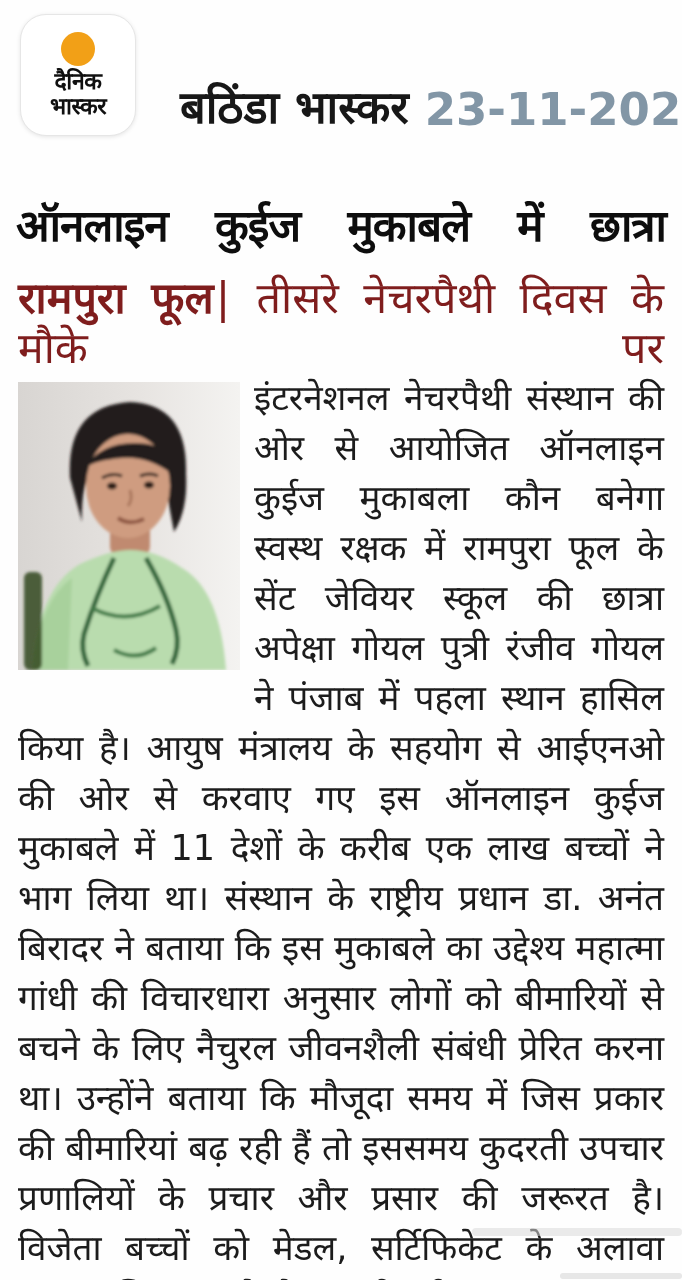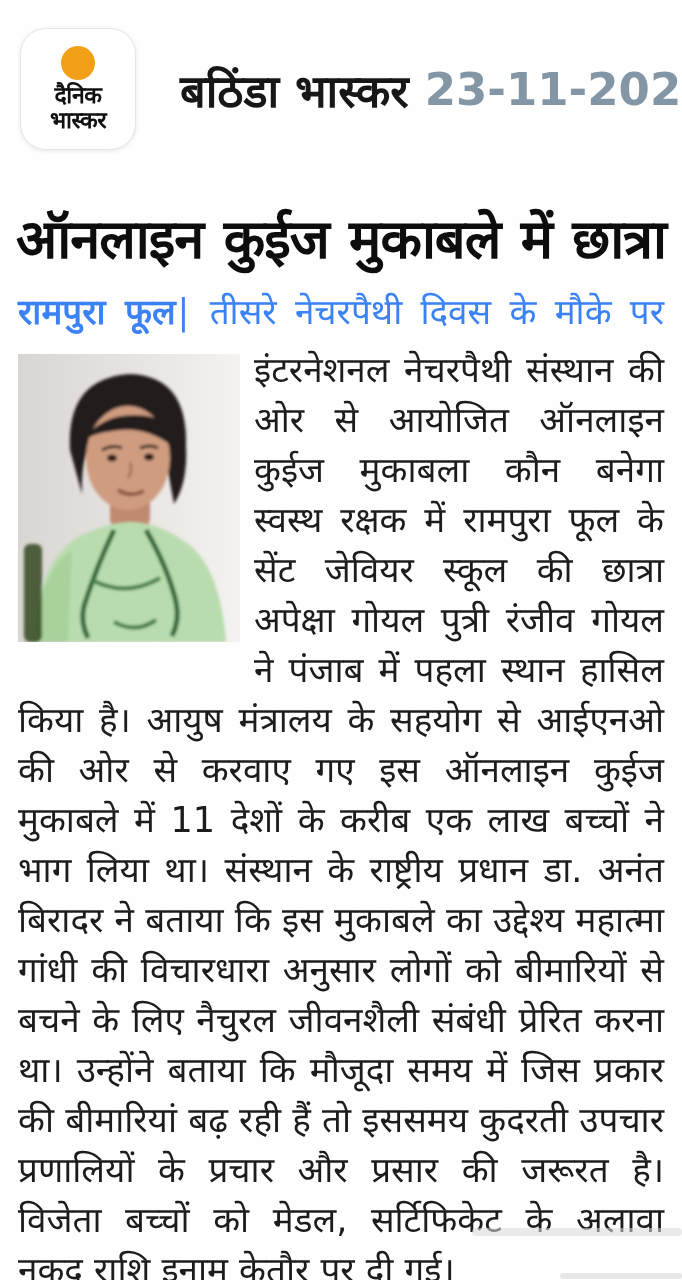--- a/index.html
+++ b/index.html
@@ -1,34 +1,34 @@
 <!DOCTYPE html>
 <html lang="hi"><head>
 <meta charset="utf-8">
 <style>
   html,body{margin:0;padding:0;}
   body{background:#ffffff;font-family:"DejaVu Sans","Liberation Sans",sans-serif;}
   .page{position:relative;width:682px;height:1280px;background:#fefefe;overflow:hidden;}
 
   
-  .header{display:flex;align-items:center;padding:28px 16px 4px 20px;}
+  .header{display:flex;align-items:flex-end;padding:14px 16px 4px 20px;}
   .logo-box{width:114px;height:120px;background:#ffffff;border:1px solid #e6e6e6;
     border-radius:26px;box-shadow:0 1px 4px rgba(0,0,0,.10);
     display:flex;flex-direction:column;align-items:center;justify-content:center;flex:0 0 auto;}
   .logo-sun{width:34px;height:34px;border-radius:50%;background:#f2a017;margin-bottom:3px;}
   .logo-text{font-weight:800;font-size:23px;line-height:25px;color:#101010;text-align:center;letter-spacing:-0.5px;}
   .edition{margin-left:44px;font-size:45px;font-weight:600;color:#171717;white-space:nowrap;}
   .date{margin-left:16px;font-size:45px;font-weight:700;color:#8296a6;white-space:nowrap;}
 
   
   .headline{margin:52px 16px 0 16px;font-weight:800;color:#0d0d0d;letter-spacing:-1px;}
-  .hl-line{display:block;font-size:54px;line-height:67px;text-align:justify;text-align-last:justify;}
+  .hl-line{display:block;font-size:44px;line-height:67px;text-align:justify;text-align-last:justify;}
 
   
-  .intro-line{margin:14px 18px 8px 18px;font-size:35px;line-height:50px;color:#3b82f6;
+  .intro-line{margin:14px 18px 0 18px;font-size:43px;line-height:50px;color:#7f1d1d;
     text-align:justify;text-align-last:justify;}
   .dateline{font-weight:800;}
   .sep{font-weight:400;padding:0 2px;}
   .body-wrap{margin:0 18px;font-size:35px;line-height:50px;color:#1c1c1c;text-align:justify;}
   .photo{float:left;width:222px;height:288px;margin:9px 14px 4px 0;background:#e9e7e4;}
   .photo svg{display:block;width:100%;height:100%;}
 
   .smudge-a{position:absolute;left:472px;top:1228px;width:210px;height:8px;background:#d9d9d9;opacity:.55;border-radius:4px;}
   .smudge-b{position:absolute;left:560px;top:1273px;width:122px;height:6px;background:#cfcfcf;opacity:.5;border-radius:3px;}
 </style>

